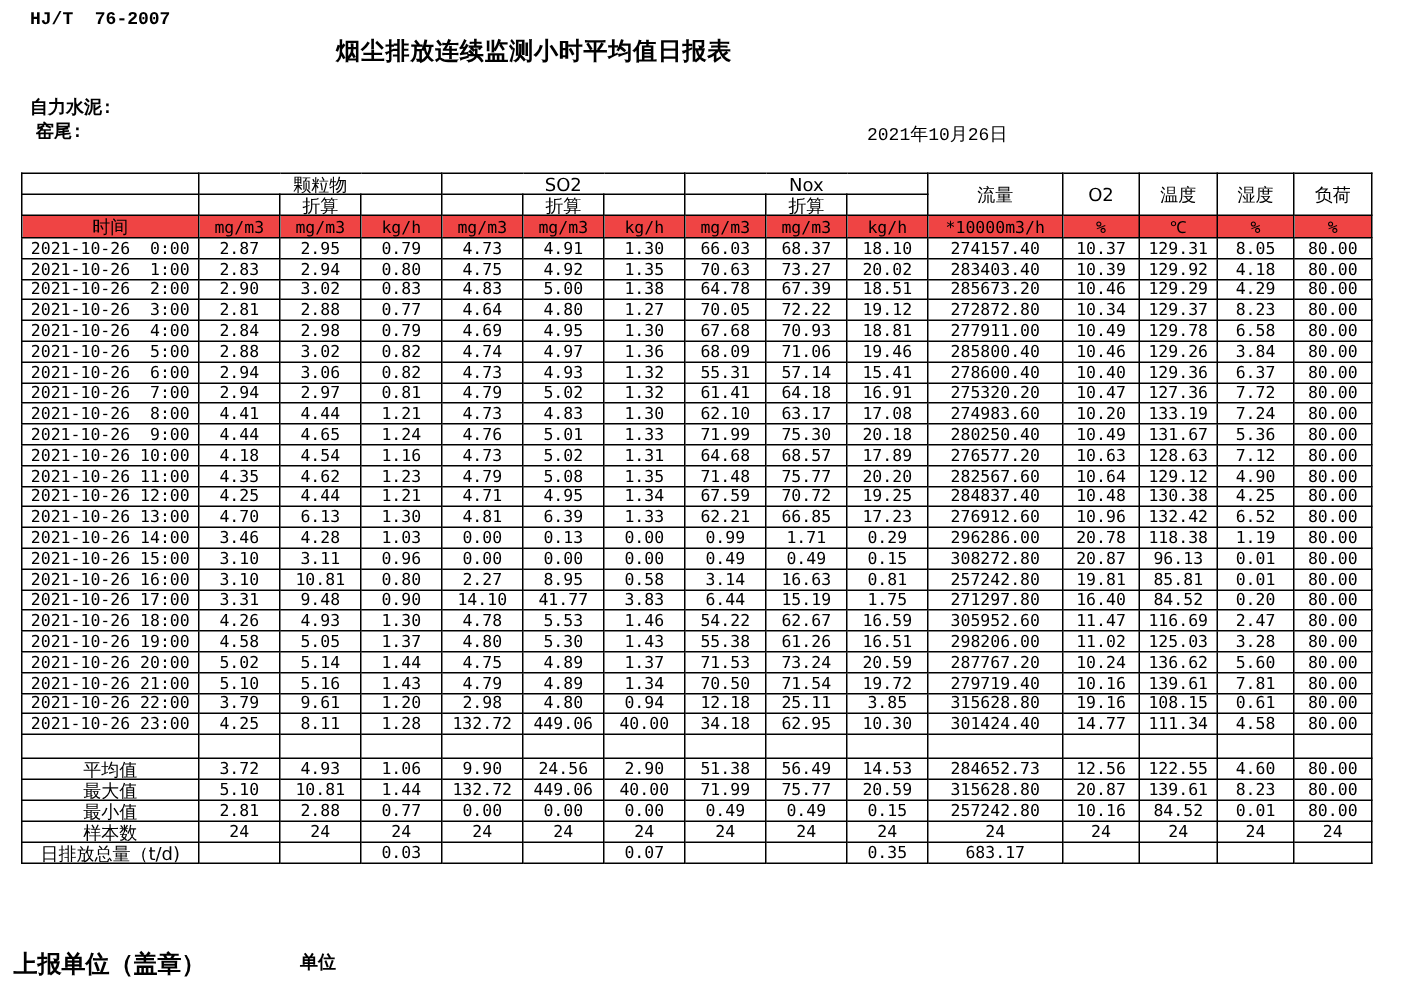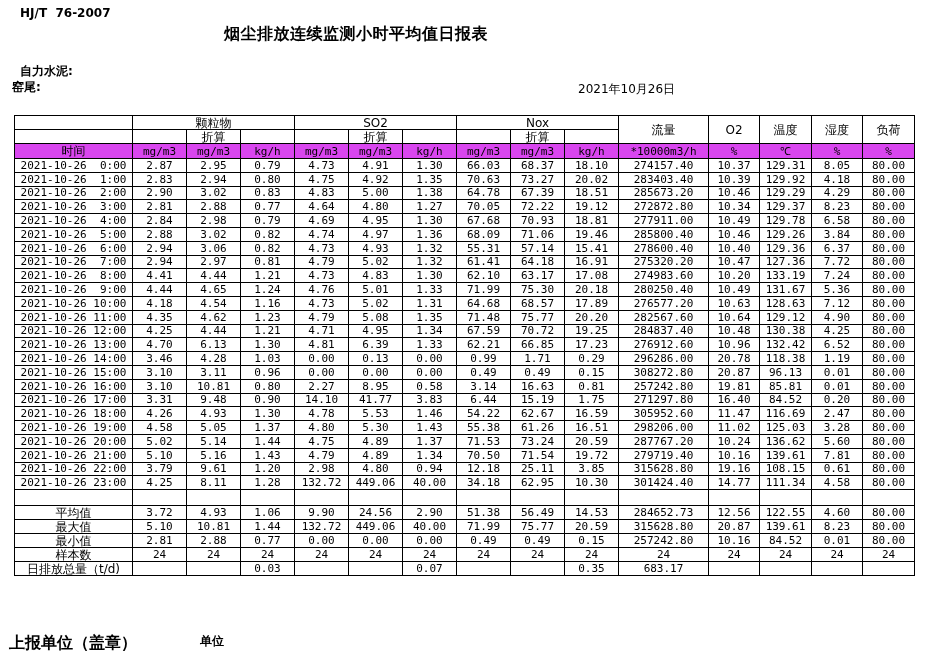--- a/index.html
+++ b/index.html
@@ -5,25 +5,25 @@
   * { box-sizing: border-box; }
   html,body { margin:0; padding:0; background:#fff; }
   #page {
     position: relative;
     width: 946px;
     height: 656px;
     background: #ffffff;
     font-family: "DejaVu Sans", sans-serif;
     color: #000;
   }
-  .abs { position: absolute; white-space: pre; }
+  .abs { position: absolute; white-space: pre; font-family: Liberation Mono, monospace; }
   .std-no   { left:20px;  top:6px;   font-size:12px; font-weight:bold; }
   .title    { left:224px; top:24px;  font-size:16px; font-weight:bold; letter-spacing:0.5px; }
   .company  { left:20px;  top:63px;  font-size:12px; font-weight:bold; }
-  .location { left:12px;  top:79px;  font-size:12px; font-weight:bold; }
+  .location { left:24px;  top:79px;  font-size:12px; font-weight:bold; }
   .date     { left:578px; top:81px;  font-size:12px; }
   .foot1    { left:9px;   top:616px; font-size:12px; font-weight:bold;margin-top:44px; }
   .foot2    { left:9px;   top:633px; font-size:16px; font-weight:bold; }
   .foot3    { left:200px; top:633px; font-size:12px; font-weight:bold; }
 
   table#report {
     position:absolute; left:14px; top:115px;
     border-collapse: collapse; table-layout: fixed;
   }
   #report td {
@@ -32,21 +32,21 @@
     height:14px;
     text-align:center;
     vertical-align:middle;
     font-family:"DejaVu Sans Mono", monospace;
     font-size:11px;
     line-height:1;
     white-space:pre;
     overflow:hidden;
   }
   #report tr.hdr td { font-family:"DejaVu Sans","DejaVu Sans Mono",sans-serif; font-size:12px; height:14px; }
-  #report tr.units td { background:#d946ef; height:15px; }
+  #report tr.units td { background:#ef4444; height:15px; }
   #report td.cjk { font-family:"DejaVu Sans","DejaVu Sans Mono",sans-serif; font-size:12px; }
   #report tr.data td { height:13.8px; }
   #report tr.spacer td { height:16px; }
   #report tr.summary td { height:14px; }
   #report td.left { text-align:center;margin-left:41px; }
 </style>
 </head>
 <body>
 
 <div id="page">

